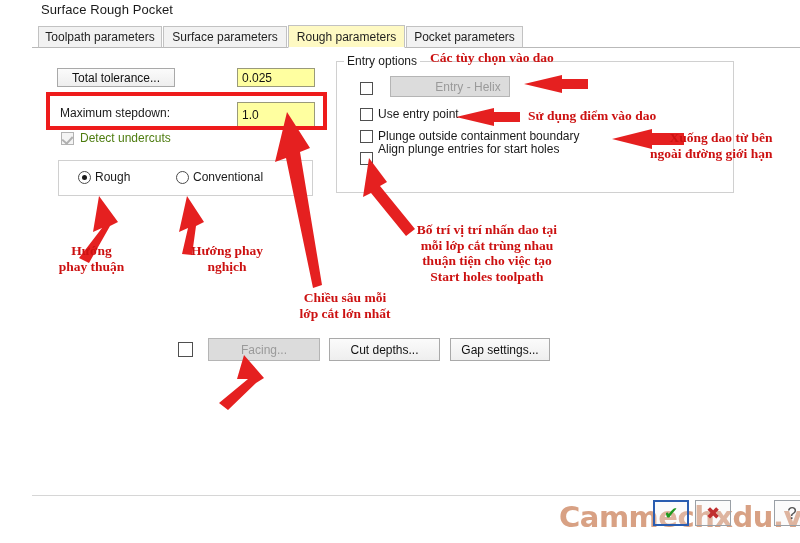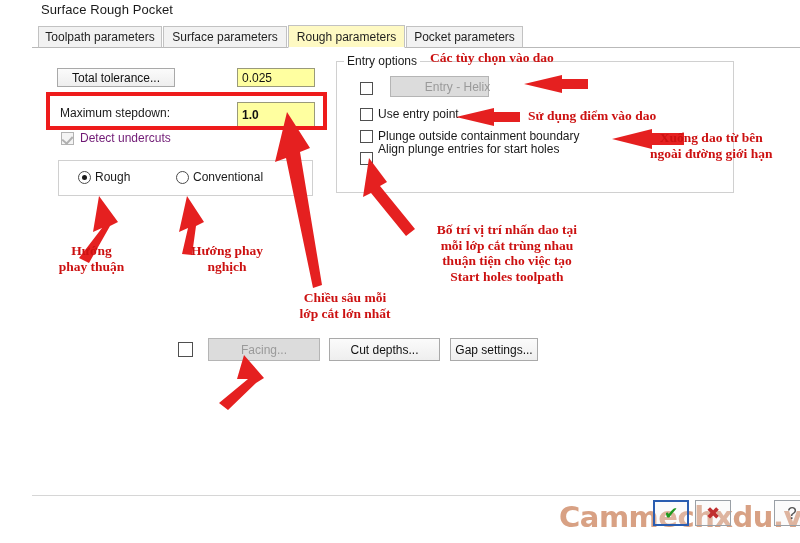--- a/index.html
+++ b/index.html
@@ -84,21 +84,21 @@
     font-size: 12px; color: #111;
     display: flex; align-items: center;
     padding-left: 4px;
   }
 
   .lbl {
     position: absolute;
     font-size: 12px; color: #1a1a1a;
     white-space: nowrap;
   }
-  .lbl.dim { color: #701a75; }
+  .lbl.dim { color: #4d7c0f; }
 
   
   .cb {
     position: absolute;
     width: 13px; height: 13px;
     background: #fff;
     border: 1px solid #4f4f4f;
   }
   .cb.dim { border-color: #b3b3b3; background: #f4f4f4; }
   .cb.checked::after {
@@ -150,21 +150,21 @@
   .anno {
     position: absolute;
     color: #cc1111;
     font-family: "Liberation Serif", serif;
     font-weight: bold;
     font-size: 13.5px;
     line-height: 1.15;
     white-space: pre;
     text-align: center;
   }
-  .anno.left { text-align: center; }
+  .anno.left { text-align: right; }
 
   .arrow { position: absolute; }
 
   
   .footer {
     position: absolute; left: 0; top: 495px; width: 800px; height: 48px;
     background: #ffffff;
     border-top: 1px solid #d6d6d6;
   }
   .watermark {
@@ -219,60 +219,60 @@
   <div class="body">
 
     <div class="winbtn" style="left:25px; top:20px; width:118px; height:19px;">
       <span>Total tolerance...</span>
     </div>
     <div class="field" style="left:205px; top:20px; width:78px; height:19px;">
       <span>0.025</span>
     </div>
 
     <div class="lbl" style="left:28px; top:58px;">Maximum stepdown:</div>
-    <div class="field" style="left:205px; top:54px; width:78px; height:25px;font-weight:bold;">
+    <div class="field" style="left:205px; top:54px; width:78px; height:25px;">
       <span>1.0</span>
     </div>
 
     <div class="redbox" style="left:14px; top:44px; width:281px; height:38px;"></div>
 
     <div class="cb dim checked" style="left:29px; top:84px;"></div>
     <div class="lbl dim" style="left:48px; top:83px;">Detect undercuts</div>
 
     <div class="groupbox" style="left:26px; top:112px; width:255px; height:36px;"></div>
     <div class="rb sel" style="left:46px; top:123px;"></div>
     <div class="lbl" style="left:63px; top:122px;">Rough</div>
     <div class="rb" style="left:144px; top:123px;"></div>
     <div class="lbl" style="left:161px; top:122px;">Conventional</div>
 
     <div class="groupbox" style="left:304px; top:13px; width:398px; height:132px;"></div>
     <div class="group-title" style="left:312px; top:6px;">Entry options</div>
 
     <div class="cb" style="left:328px; top:34px;"></div>
-    <div class="winbtn disabled" style="left:358px; top:28px; width:99px; height:21px;padding-left:36px;">
+    <div class="winbtn disabled" style="left:358px; top:28px; width:120px; height:21px;padding-left:36px;">
       <span>Entry - Helix</span>
     </div>
 
     <div class="cb" style="left:328px; top:60px;"></div>
     <div class="lbl" style="left:346px; top:59px;">Use entry point</div>
 
     <div class="cb" style="left:328px; top:82px;"></div>
     <div class="lbl" style="left:346px; top:81px;">Plunge outside containment boundary</div>
 
     <div class="cb" style="left:328px; top:104px;"></div>
     <div class="lbl" style="left:346px; top:94px;">Align plunge entries for start holes</div>
 
     <div class="cb" style="left:146px; top:294px; width:15px; height:15px;"></div>
     <div class="winbtn disabled" style="left:176px; top:290px; width:112px; height:23px;">
       <span>Facing...</span>
     </div>
     <div class="winbtn" style="left:297px; top:290px; width:111px; height:23px;">
       <span>Cut depths...</span>
     </div>
-    <div class="winbtn" style="left:418px; top:290px; width:88px; height:23px;align-items:center;">
+    <div class="winbtn" style="left:418px; top:290px; width:100px; height:23px;align-items:center;">
       <span>Gap settings...</span>
     </div>
 
   </div>
 
   <svg class="arrow" style="left:0; top:0;" width="800" height="543">
 
     <polygon points="492,84 530,75 530,79 556,79 556,89 530,89 530,93" fill="#e52020"></polygon>
 
     <polygon points="424,117 462,108 462,112 488,112 488,122 462,122 462,126" fill="#e52020"></polygon>
@@ -291,21 +291,21 @@
   </svg>
 
   <div class="anno left" style="left:398px; top:50px;">Các tùy chọn vào dao</div>
 
 
   <div class="anno left" style="left:496px; top:108px;">Sử dụng điểm vào dao</div>
 
   <div class="anno left" style="left:618px; top:130px;">Xuống dao từ bên
 ngoài đường giới hạn</div>
 
-  <div class="anno" style="left:360px; top:222px; width:230px;">Bố trí vị trí nhấn dao tại
+  <div class="anno" style="left:340px; top:222px; width:230px;">Bố trí vị trí nhấn dao tại
 mỗi lớp cắt trùng nhau
 thuận tiện cho việc tạo
 Start holes toolpath</div>
 
   <div class="anno" style="left:140px; top:243px; width:110px;">Hướng phay
 nghịch</div>
 
   <div class="anno" style="left:7px; top:243px; width:105px;">Hướng
 phay thuận</div>
 

